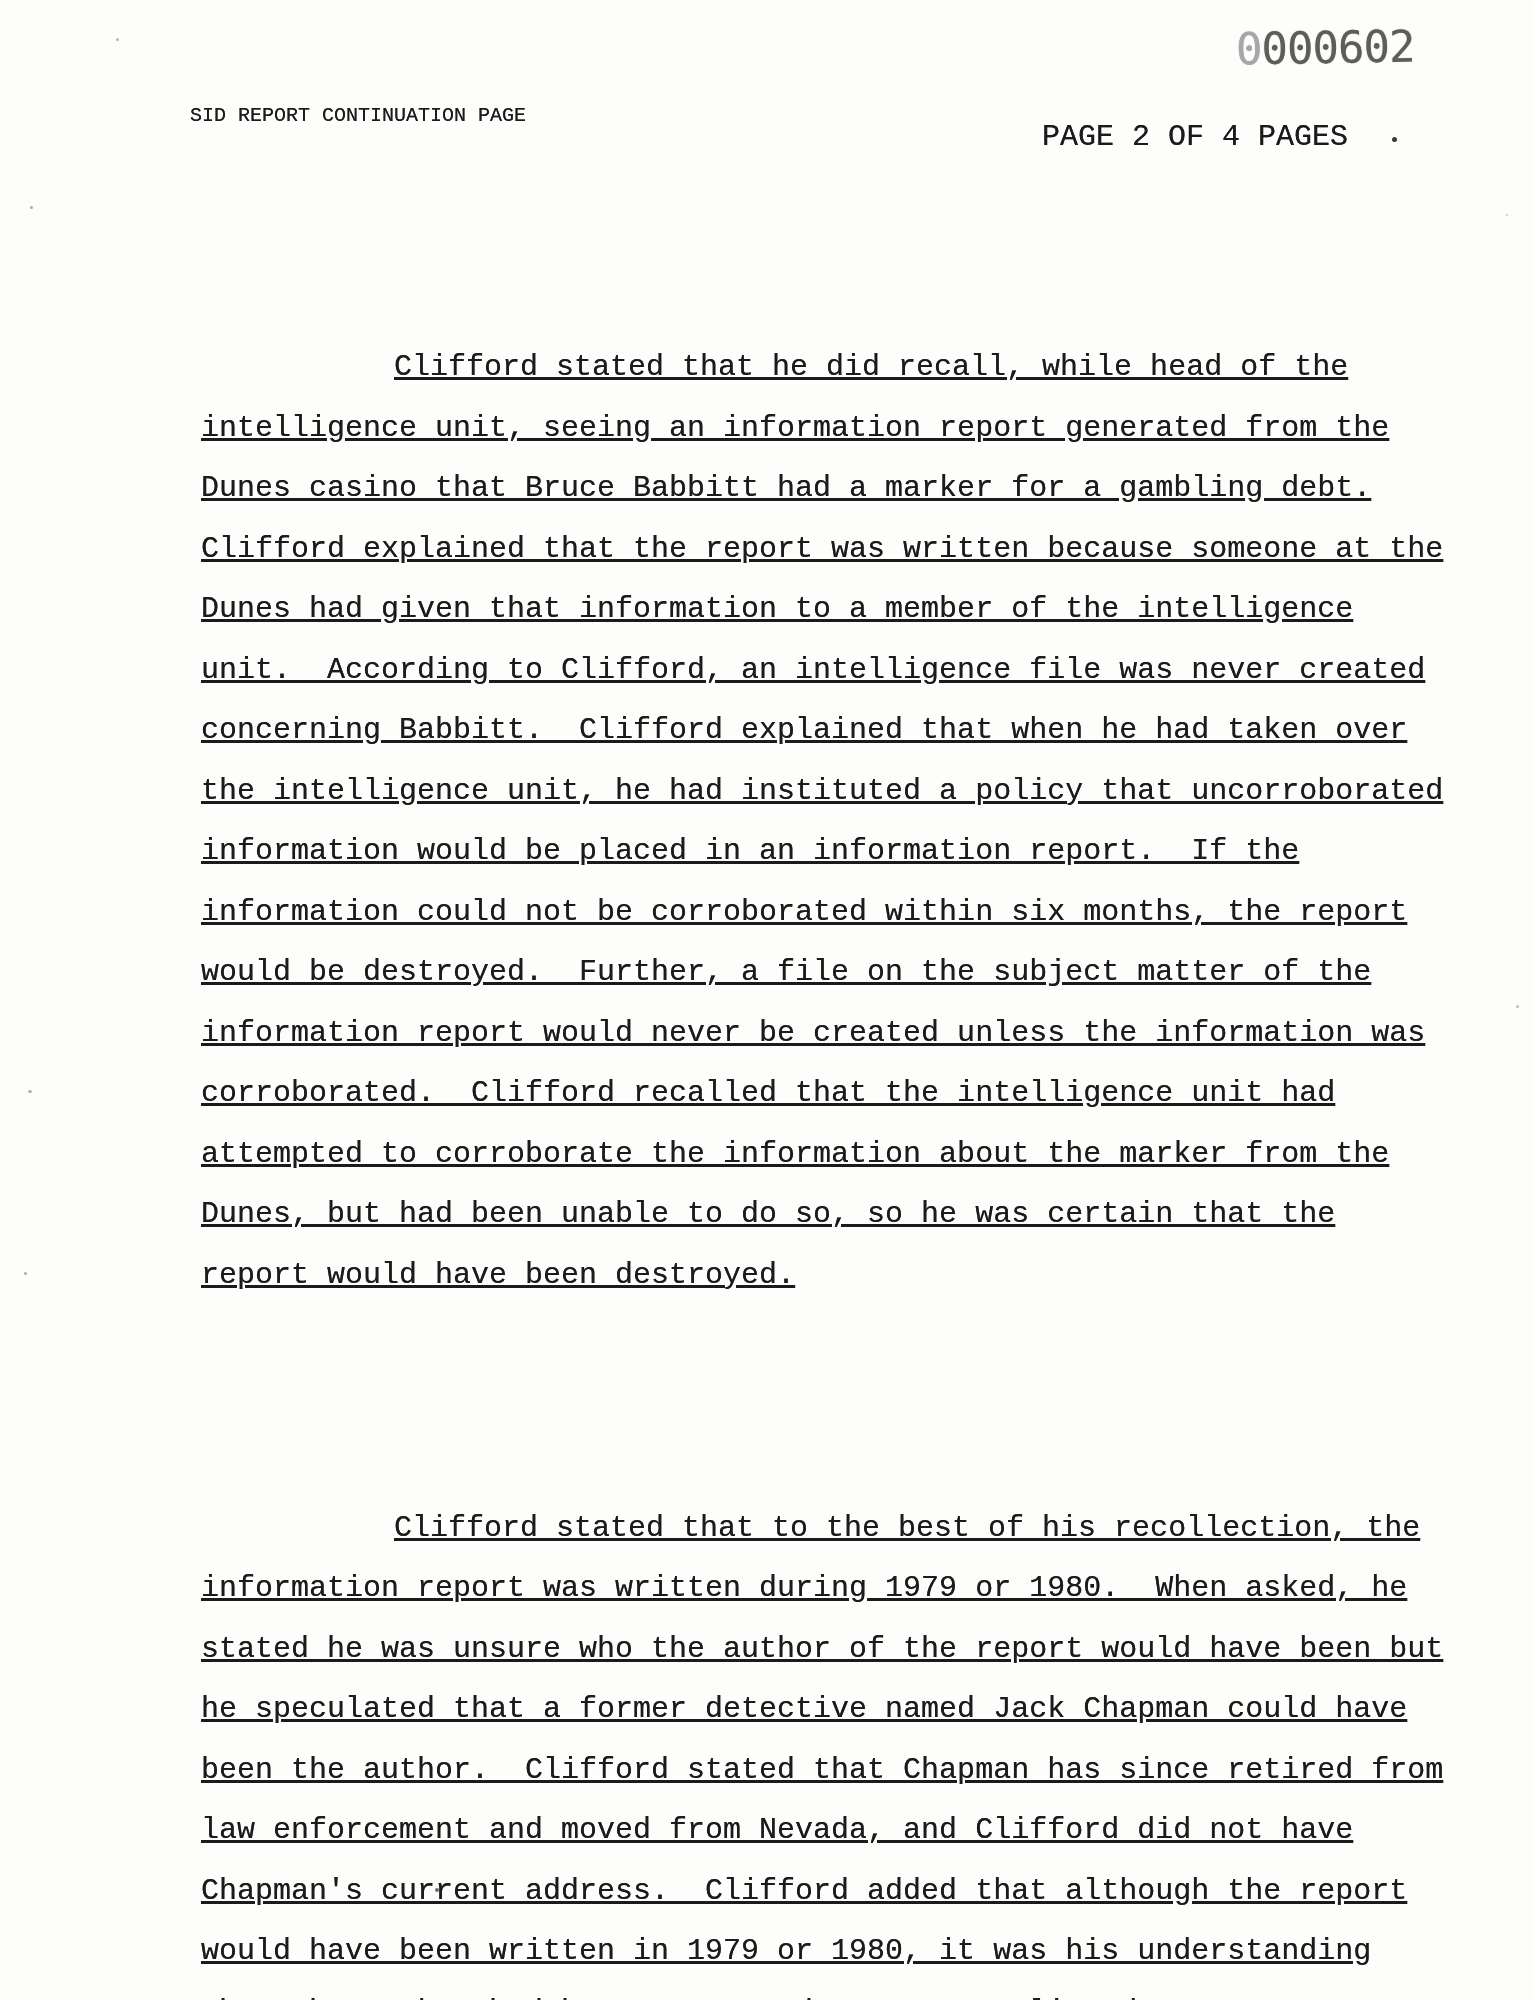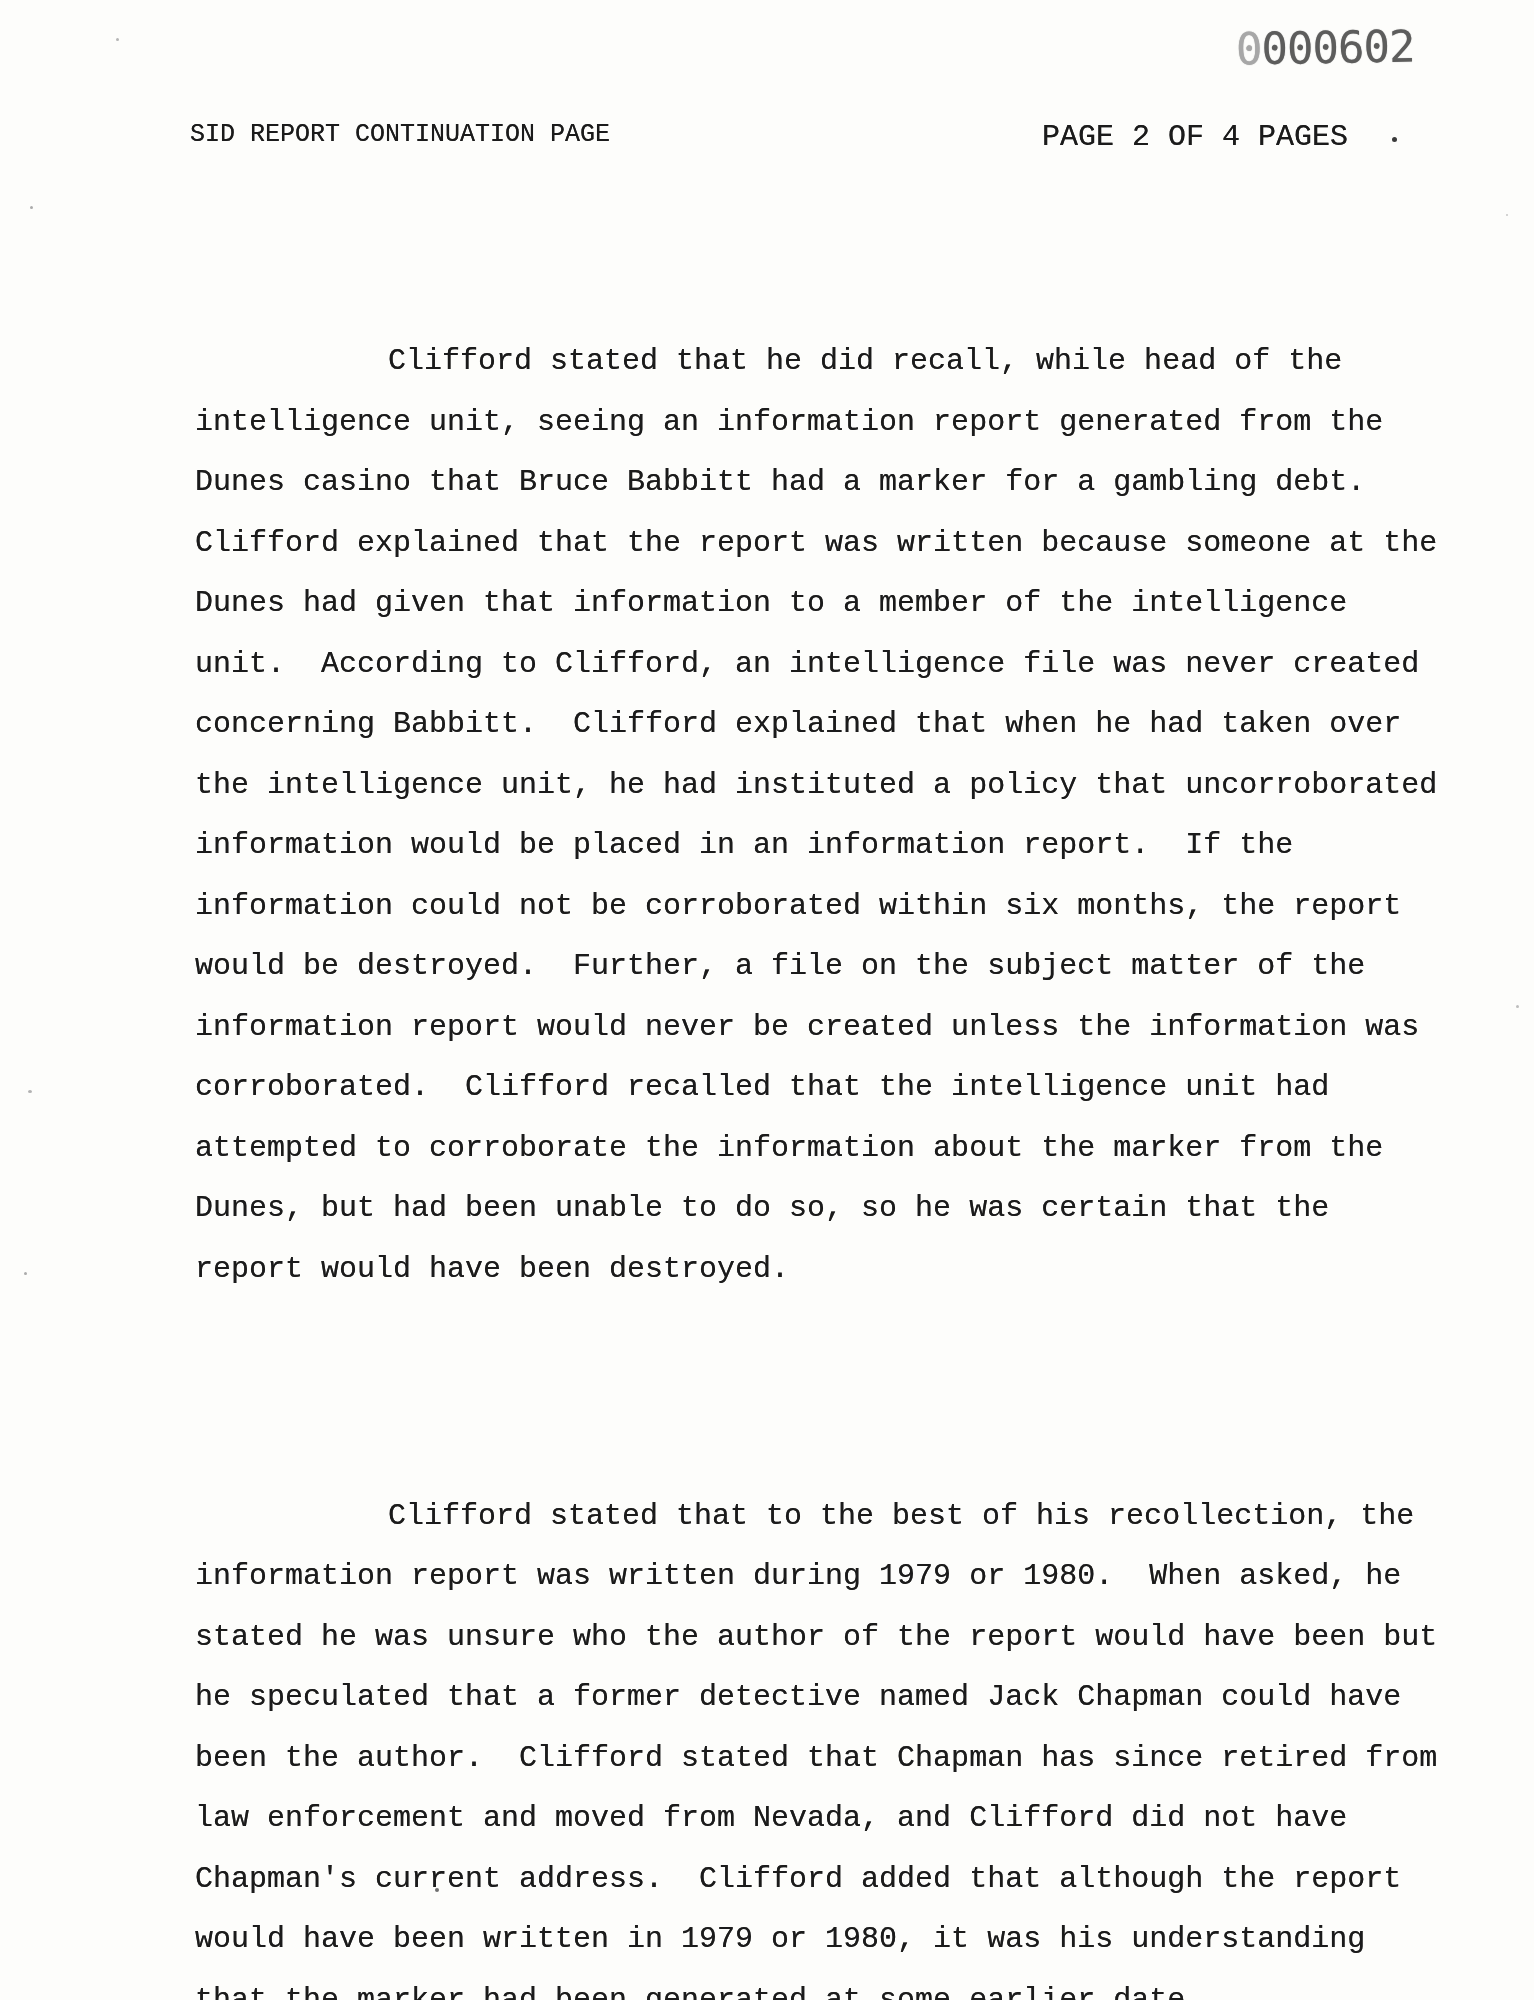--- a/index.html
+++ b/index.html
@@ -24,22 +24,22 @@
     color:#474747;
     opacity:.88;
     transform:rotate(-1deg);
     text-shadow:0 0 1px rgba(70,70,70,.55);
   }
   .stamp-top::first-letter{color:#9c9c9c;}
   
   .header-left{
     position:absolute;
     left:190px;
-    top:120px;
-    font-size:25px;
+    top:104px;
+    font-size:20px;
     white-space:pre;
     text-shadow:0 0 .5px rgba(0,0,0,.8);
   }
   .header-right{
     position:absolute;
     left:1042px;
     top:120px;
     font-size:30px;
     white-space:pre;
     text-shadow:0 0 .5px rgba(0,0,0,.8);
@@ -48,21 +48,21 @@
   .body-text{
     position:absolute;
     left:190px;
     top:205px;
     width:1300px;
     font-size:30px;
     line-height:60.5px;
     white-space:pre-wrap;
     text-shadow:0 0 .6px rgba(10,10,10,.75);
   }
-  .para{margin:5px;text-indent:193px;}
+  .para{margin:11px;text-indent:193px;text-decoration:underline;}
   .para + .para{margin-top:60.5px;}
   
   .stamp-bottom{
     position:absolute;
     left:1244px;
     top:1882px;
     font-family:"DejaVu Serif", serif;
     font-weight:700;
     font-size:45px;
     letter-spacing:2px;

